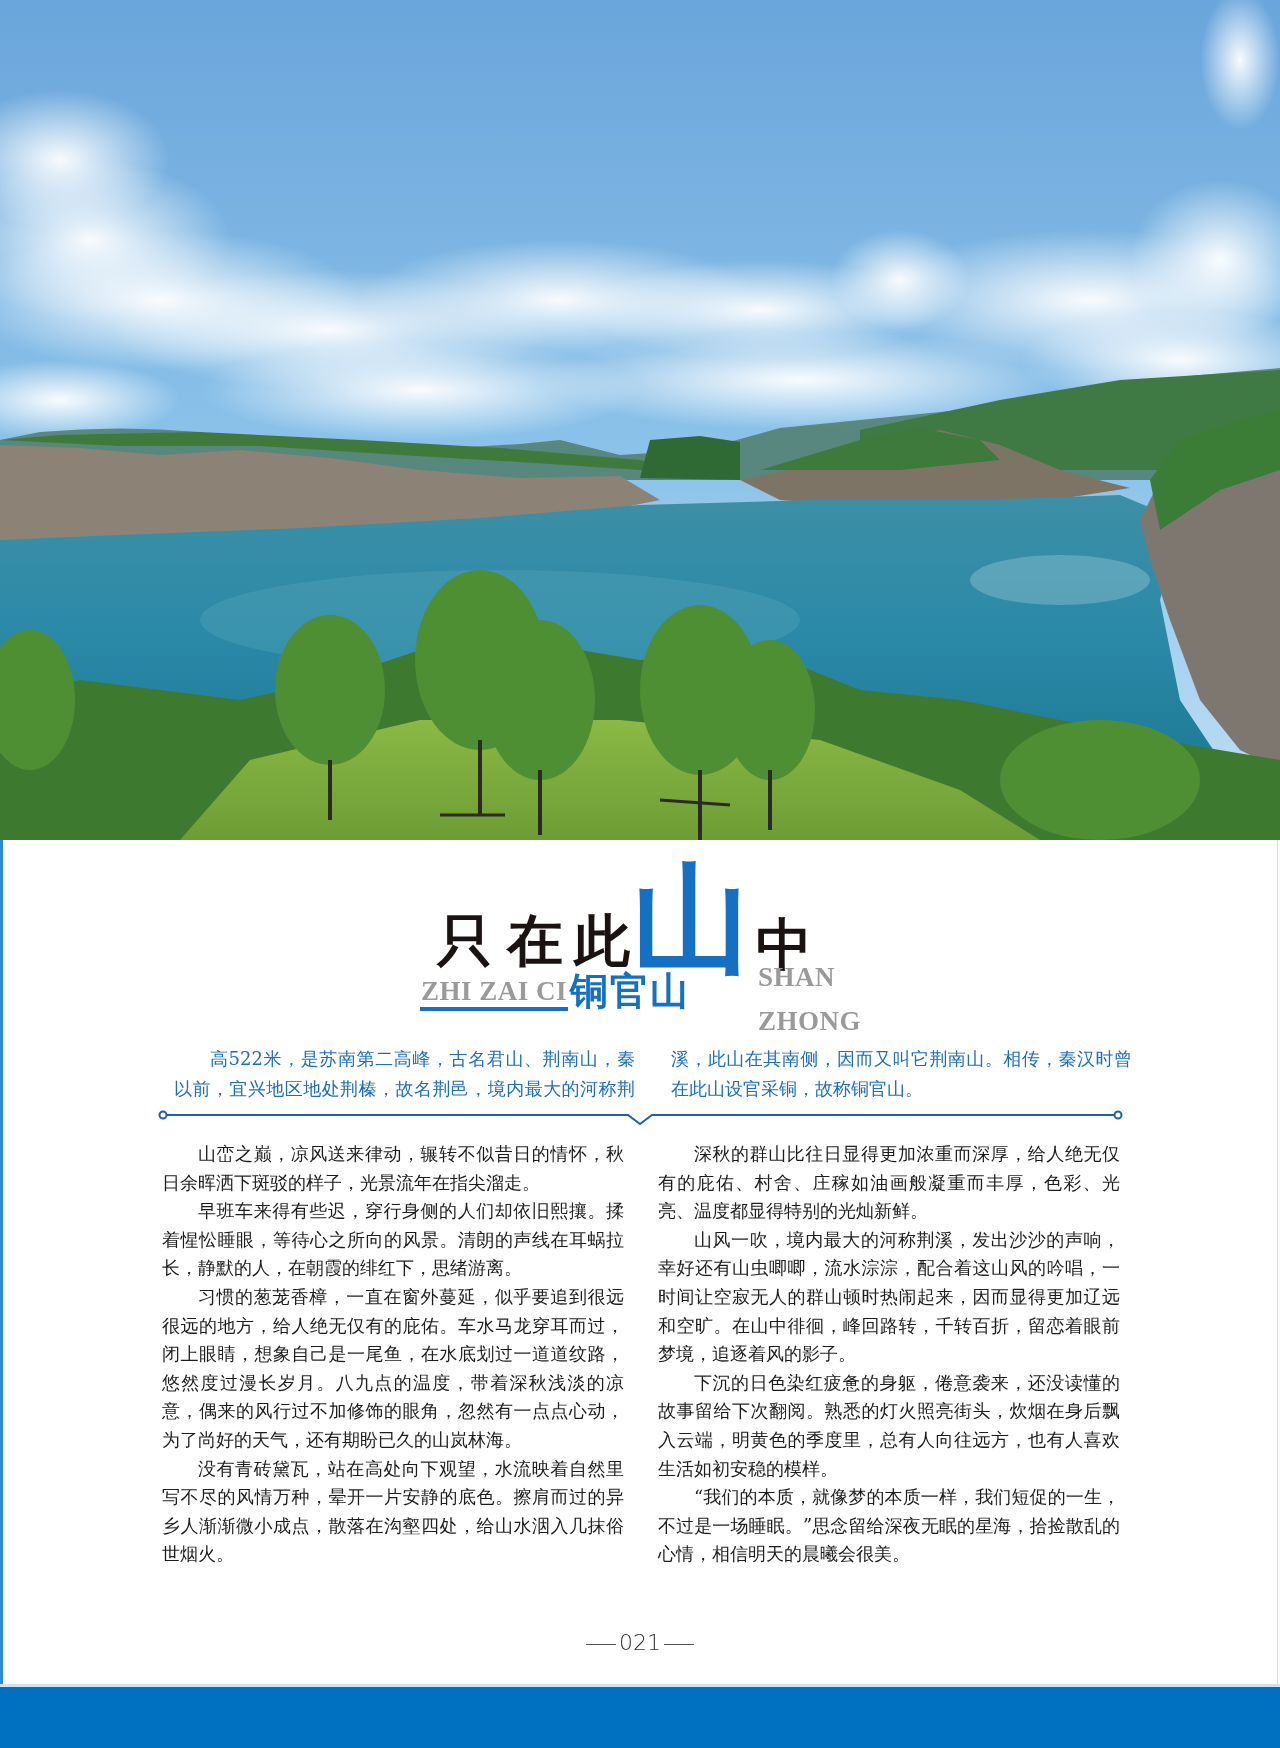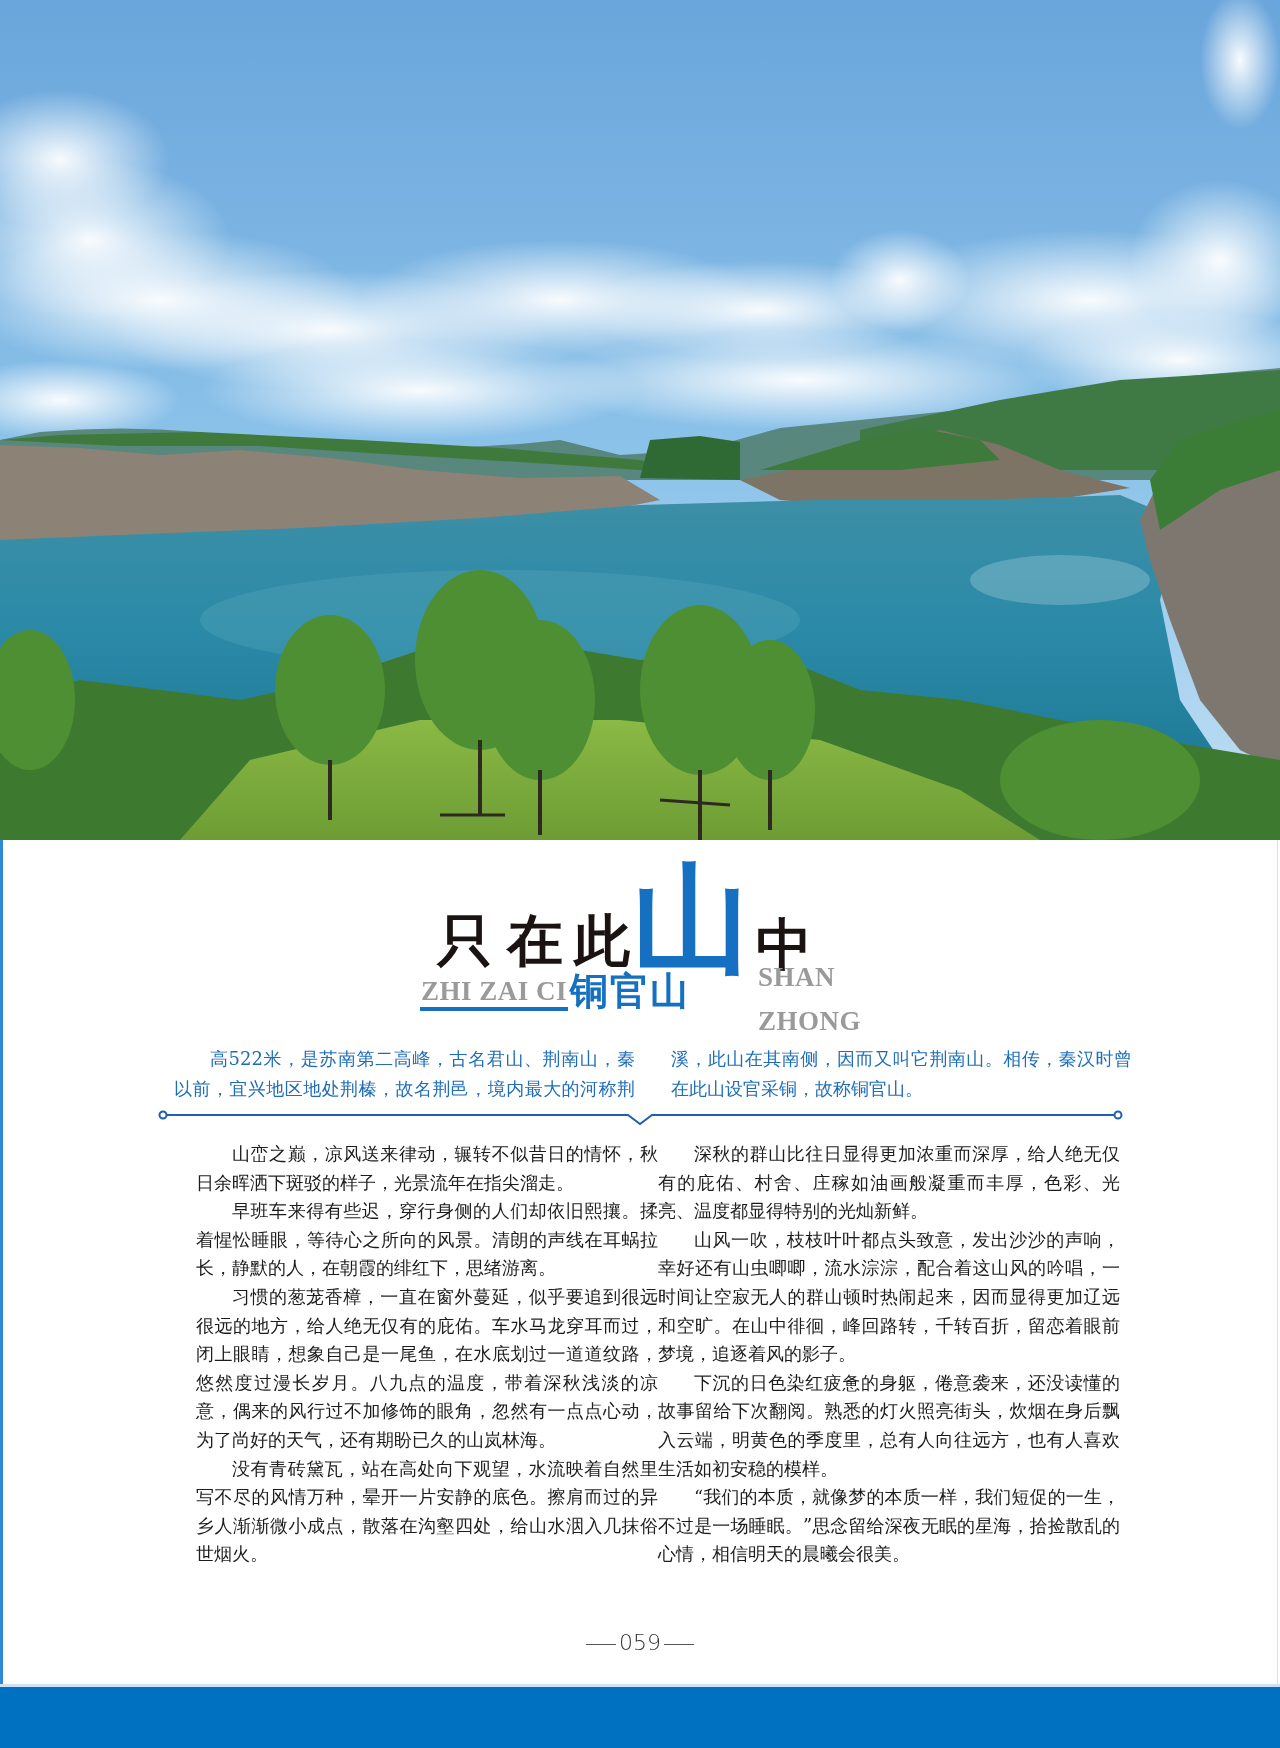--- a/index.html
+++ b/index.html
@@ -43,21 +43,21 @@
       color:#1d6db8; font-size:18px; line-height:30px;
       text-align:justify;
     }
     .intro p { margin:0; text-indent:2em; }
 
     .divider { position:absolute; left:158px; top:1106px; width:966px; height:20px; }
 
     
     .body-cols {
       position:absolute; top:1140px; left:162px; width:958px;
-      display:flex; justify-content:flex-end;
+      display:flex; justify-content:space-between;
       color:#1c1c1c; font-size:18px; line-height:28.6px;
     }
     .col { width:462px; text-align:justify; }
     .col p { margin:0; text-indent:2em; }
 
     
     .page-no {
       position:absolute; top:1632px; left:0; width:1280px; text-align:center;
       font-family:"DejaVu Sans","Liberation Sans",sans-serif;
       font-size:22px; color:#333; font-weight:300; line-height:1;
@@ -180,22 +180,22 @@
 
 <div class="body-cols">
   <div class="col">
     <p>山峦之巅，凉风送来律动，辗转不似昔日的情怀，秋日余晖洒下斑驳的样子，光景流年在指尖溜走。</p>
     <p>早班车来得有些迟，穿行身侧的人们却依旧熙攘。揉着惺忪睡眼，等待心之所向的风景。清朗的声线在耳蜗拉长，静默的人，在朝霞的绯红下，思绪游离。</p>
     <p>习惯的葱茏香樟，一直在窗外蔓延，似乎要追到很远很远的地方，给人绝无仅有的庇佑。车水马龙穿耳而过，闭上眼睛，想象自己是一尾鱼，在水底划过一道道纹路，悠然度过漫长岁月。八九点的温度，带着深秋浅淡的凉意，偶来的风行过不加修饰的眼角，忽然有一点点心动，为了尚好的天气，还有期盼已久的山岚林海。</p>
     <p>没有青砖黛瓦，站在高处向下观望，水流映着自然里写不尽的风情万种，晕开一片安静的底色。擦肩而过的异乡人渐渐微小成点，散落在沟壑四处，给山水洇入几抹俗世烟火。</p>
   </div>
   <div class="col">
     <p>深秋的群山比往日显得更加浓重而深厚，给人绝无仅有的庇佑、村舍、庄稼如油画般凝重而丰厚，色彩、光亮、温度都显得特别的光灿新鲜。</p>
-    <p>山风一吹，枝枝叶叶都点头致意，发出沙沙的声响，幸好还有山虫唧唧，流水淙淙，配合着这山风的吟唱，一时间让空寂无人的群山顿时热闹起来，因而显得更加辽远和空旷。在山中徘徊，峰回路转，千转百折，留恋着眼前梦境，追逐着风的影子。</p>
+    <p>山风一吹，境内最大的河称荆溪，发出沙沙的声响，幸好还有山虫唧唧，流水淙淙，配合着这山风的吟唱，一时间让空寂无人的群山顿时热闹起来，因而显得更加辽远和空旷。在山中徘徊，峰回路转，千转百折，留恋着眼前梦境，追逐着风的影子。</p>
     <p>下沉的日色染红疲惫的身躯，倦意袭来，还没读懂的故事留给下次翻阅。熟悉的灯火照亮街头，炊烟在身后飘入云端，明黄色的季度里，总有人向往远方，也有人喜欢生活如初安稳的模样。</p>
     <p>“我们的本质，就像梦的本质一样，我们短促的一生，不过是一场睡眠。”思念留给深夜无眠的星海，拾捡散乱的心情，相信明天的晨曦会很美。</p>
   </div>
 </div>
 
 <div class="page-no">
-  <span class="dash"></span><span>059</span><span class="dash"></span>
+  <span class="dash"></span><span>021</span><span class="dash"></span>
 </div>
 <div class="bottom-bar"></div>
 
 </body></html>

